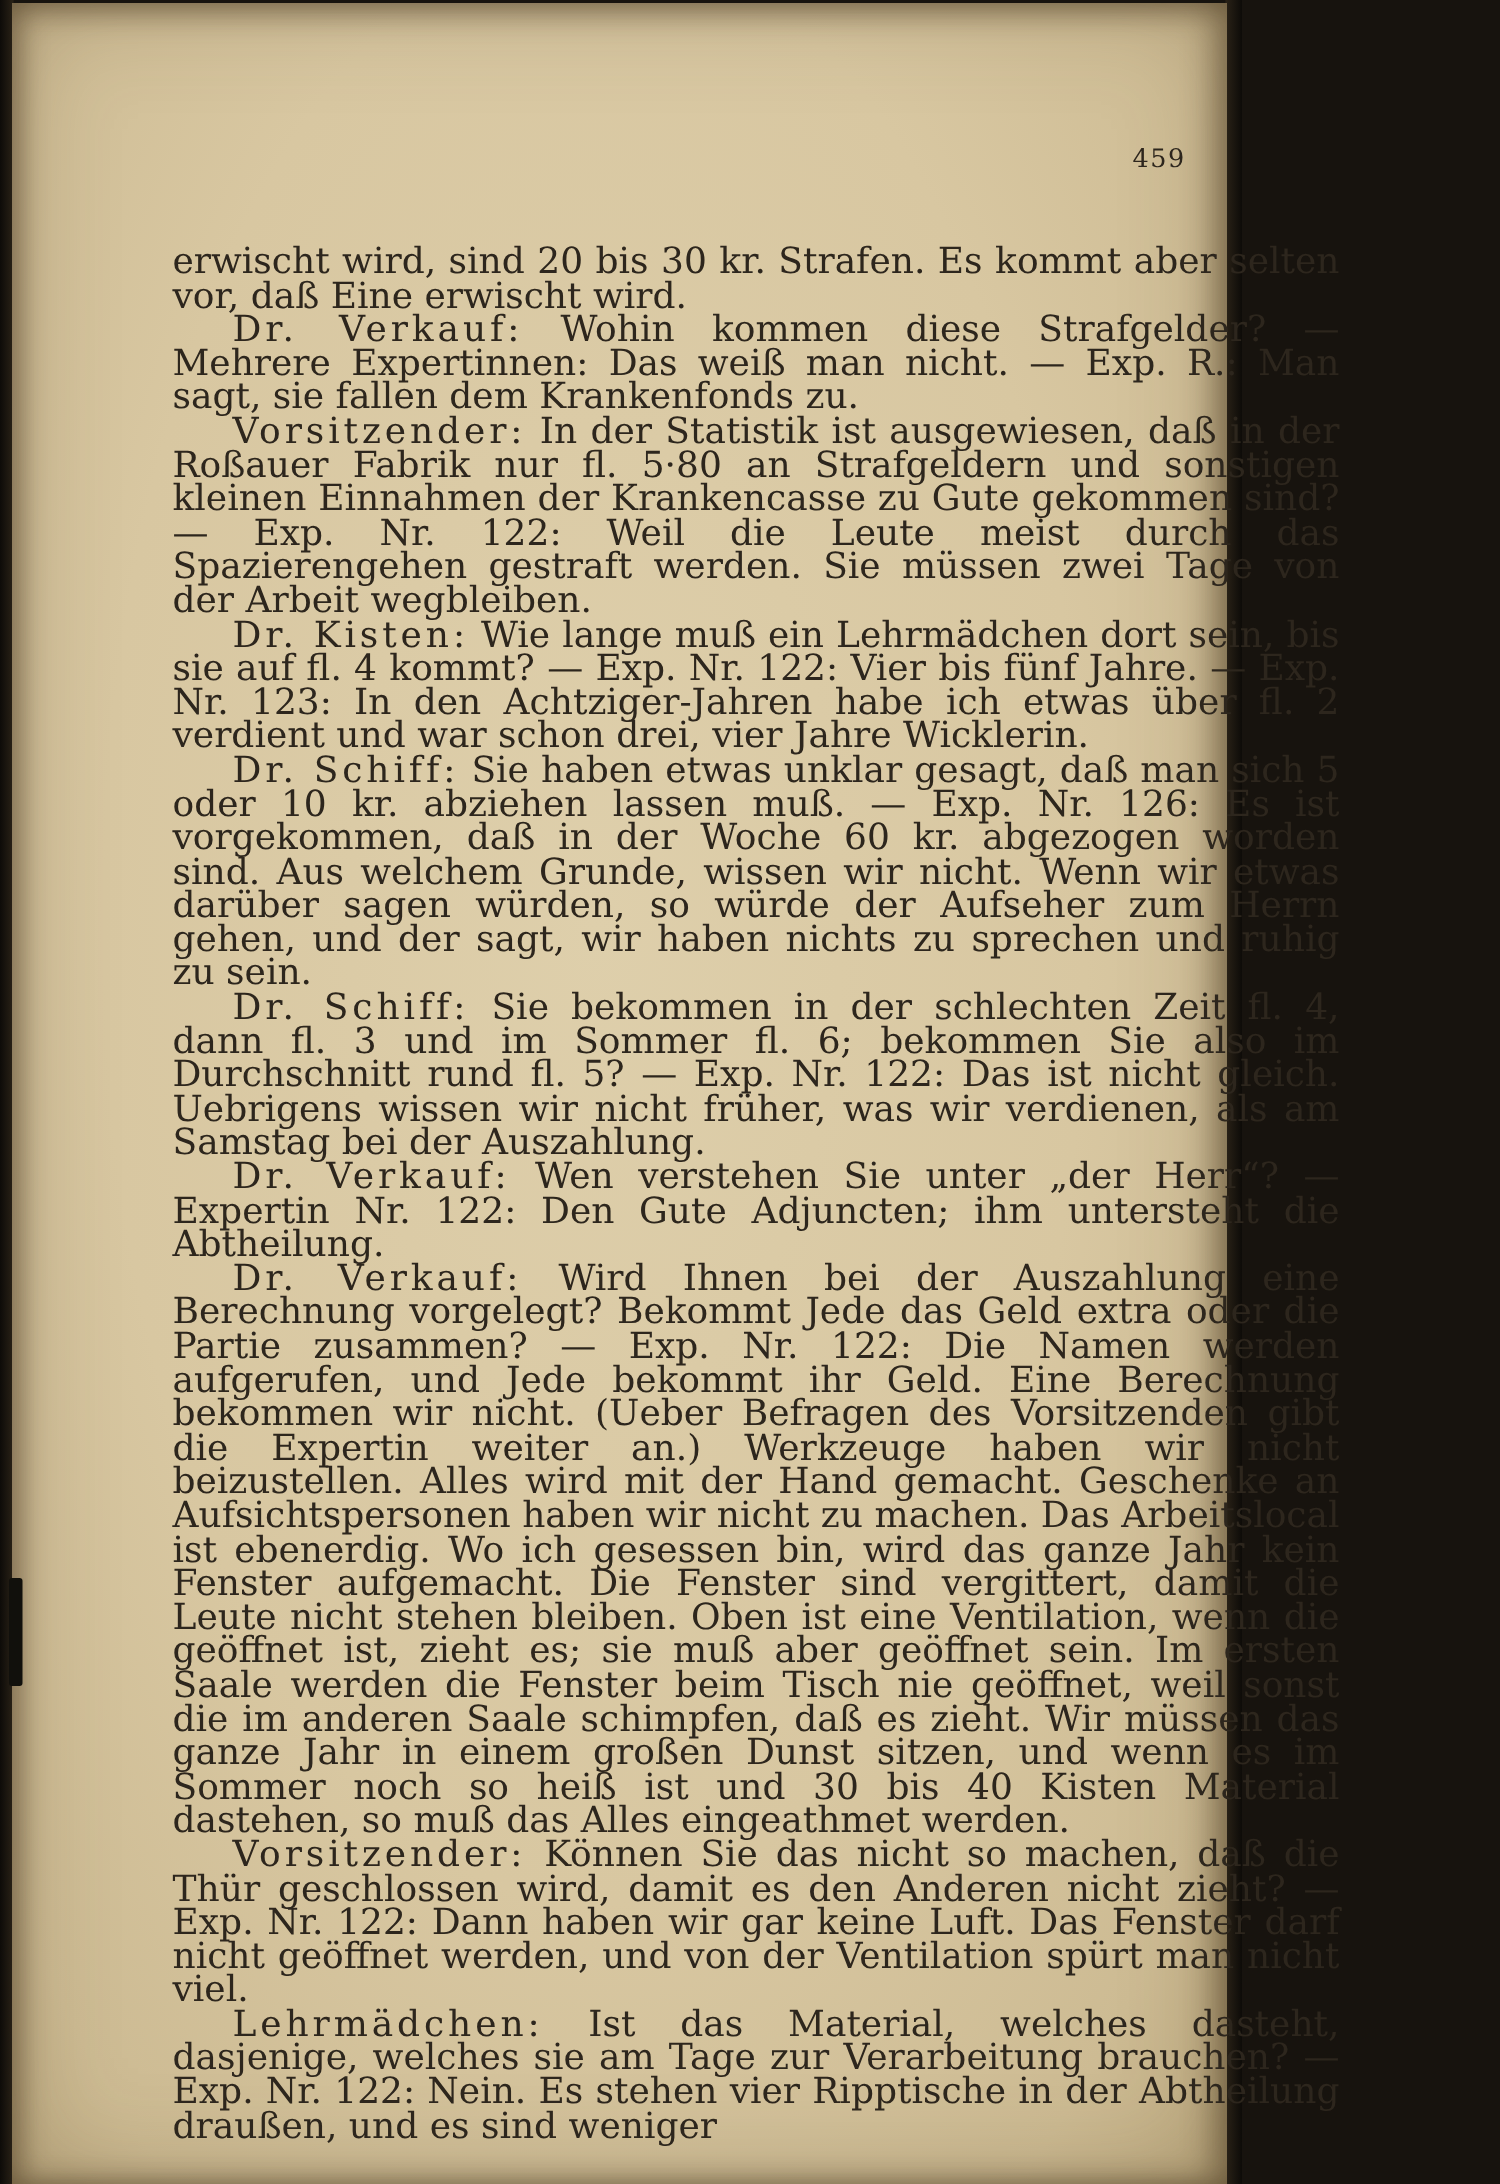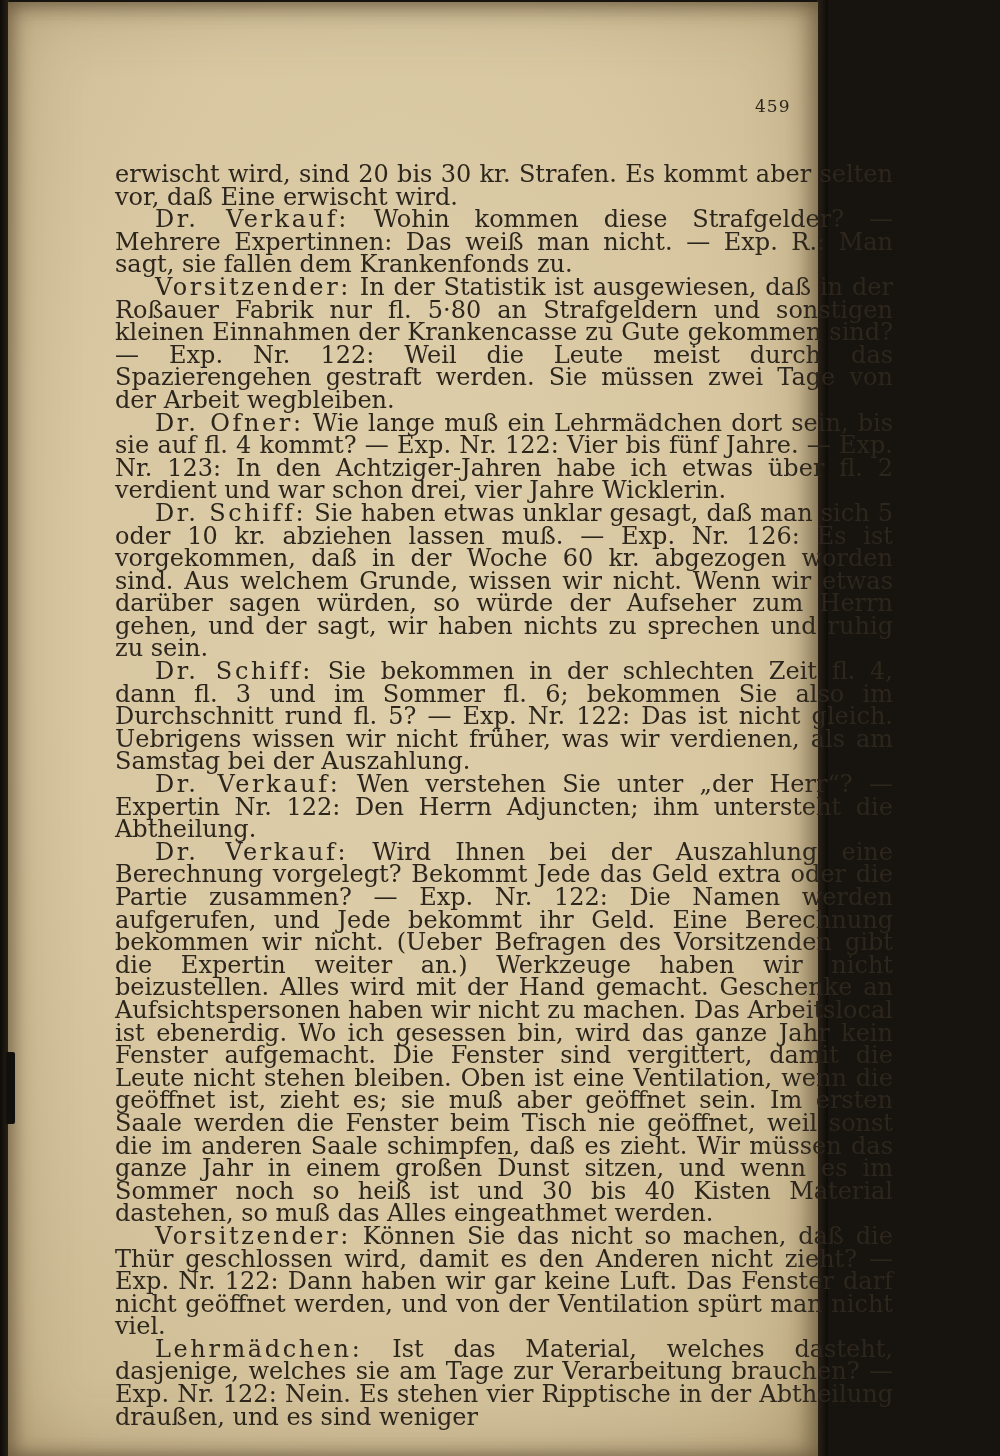--- a/index.html
+++ b/index.html
@@ -86,23 +86,23 @@
 
 <div class="scan">
   <div class="edge-left"></div>
   <div class="edge-right"></div>
   <div class="paper">
     <div class="page-number">459</div>
     <div class="text-block">
         <p class="para no-indent"><span>erwischt wird, sind 20 bis 30 kr. Strafen. Es kommt aber selten vor, daß Eine erwischt wird.</span></p>
         <p class="para"><span class="spaced">Dr. Verkauf:</span><span> Wohin kommen diese Strafgelder? — Mehrere Expertinnen: Das weiß man nicht. — Exp. R.: Man sagt, sie fallen dem Krankenfonds zu.</span></p>
         <p class="para"><span class="spaced">Vorsitzender:</span><span> In der Statistik ist ausgewiesen, daß in der Roßauer Fabrik nur fl. 5·80 an Strafgeldern und sonstigen kleinen Einnahmen der Krankencasse zu Gute gekommen sind? — Exp. Nr. 122: Weil die Leute meist durch das Spazierengehen gestraft werden. Sie müssen zwei Tage von der Arbeit wegbleiben.</span></p>
-        <p class="para"><span class="spaced">Dr. Ofner:</span><span> Wie lange muß ein Lehrmädchen dort sein, bis sie auf fl. 4 kommt? — Exp. Nr. 122: Vier bis fünf Jahre. — Exp. Nr. 123: In den Achtziger-Jahren habe ich etwas über fl. 2 verdient und war schon drei, vier Jahre Wicklerin.</span></p>
+        <p class="para"><span class="spaced">Dr. Kisten:</span><span> Wie lange muß ein Lehrmädchen dort sein, bis sie auf fl. 4 kommt? — Exp. Nr. 122: Vier bis fünf Jahre. — Exp. Nr. 123: In den Achtziger-Jahren habe ich etwas über fl. 2 verdient und war schon drei, vier Jahre Wicklerin.</span></p>
         <p class="para"><span class="spaced">Dr. Schiff:</span><span> Sie haben etwas unklar gesagt, daß man sich 5 oder 10 kr. abziehen lassen muß. — Exp. Nr. 126: Es ist vorgekommen, daß in der Woche 60 kr. abgezogen worden sind. Aus welchem Grunde, wissen wir nicht. Wenn wir etwas darüber sagen würden, so würde der Aufseher zum Herrn gehen, und der sagt, wir haben nichts zu sprechen und ruhig zu sein.</span></p>
         <p class="para"><span class="spaced">Dr. Schiff:</span><span> Sie bekommen in der schlechten Zeit fl. 4, dann fl. 3 und im Sommer fl. 6; bekommen Sie also im Durchschnitt rund fl. 5? — Exp. Nr. 122: Das ist nicht gleich. Uebrigens wissen wir nicht früher, was wir verdienen, als am Samstag bei der Auszahlung.</span></p>
-        <p class="para"><span class="spaced">Dr. Verkauf:</span><span> Wen verstehen Sie unter „der Herr“? — Expertin Nr. 122: Den Herrn Adjuncten; ihm untersteht die Abtheilung.</span></p>
+        <p class="para"><span class="spaced">Dr. Verkauf:</span><span> Wen verstehen Sie unter „der Herr“? — Expertin Nr. 122: Den Gute Adjuncten; ihm untersteht die Abtheilung.</span></p>
         <p class="para"><span class="spaced">Dr. Verkauf:</span><span> Wird Ihnen bei der Auszahlung eine Berechnung vorgelegt? Bekommt Jede das Geld extra oder die Partie zusammen? — Exp. Nr. 122: Die Namen werden aufgerufen, und Jede bekommt ihr Geld. Eine Berechnung bekommen wir nicht. (Ueber Befragen des Vorsitzenden gibt die Expertin weiter an.) Werkzeuge haben wir nicht beizustellen. Alles wird mit der Hand gemacht. Geschenke an Aufsichtspersonen haben wir nicht zu machen. Das Arbeitslocal ist ebenerdig. Wo ich gesessen bin, wird das ganze Jahr kein Fenster aufgemacht. Die Fenster sind vergittert, damit die Leute nicht stehen bleiben. Oben ist eine Ventilation, wenn die geöffnet ist, zieht es; sie muß aber geöffnet sein. Im ersten Saale werden die Fenster beim Tisch nie geöffnet, weil sonst die im anderen Saale schimpfen, daß es zieht. Wir müssen das ganze Jahr in einem großen Dunst sitzen, und wenn es im Sommer noch so heiß ist und 30 bis 40 Kisten Material dastehen, so muß das Alles eingeathmet werden.</span></p>
         <p class="para"><span class="spaced">Vorsitzender:</span><span> Können Sie das nicht so machen, daß die Thür geschlossen wird, damit es den Anderen nicht zieht? — Exp. Nr. 122: Dann haben wir gar keine Luft. Das Fenster darf nicht geöffnet werden, und von der Ventilation spürt man nicht viel.</span></p>
         <p class="para"><span class="spaced">Lehrmädchen:</span><span> Ist das Material, welches dasteht, dasjenige, welches sie am Tage zur Verarbeitung brauchen? — Exp. Nr. 122: Nein. Es stehen vier Ripptische in der Abtheilung draußen, und es sind weniger</span></p>
       </div>
   </div>
   <div class="binding-mark"></div>
 </div>
 
 </body></html>

